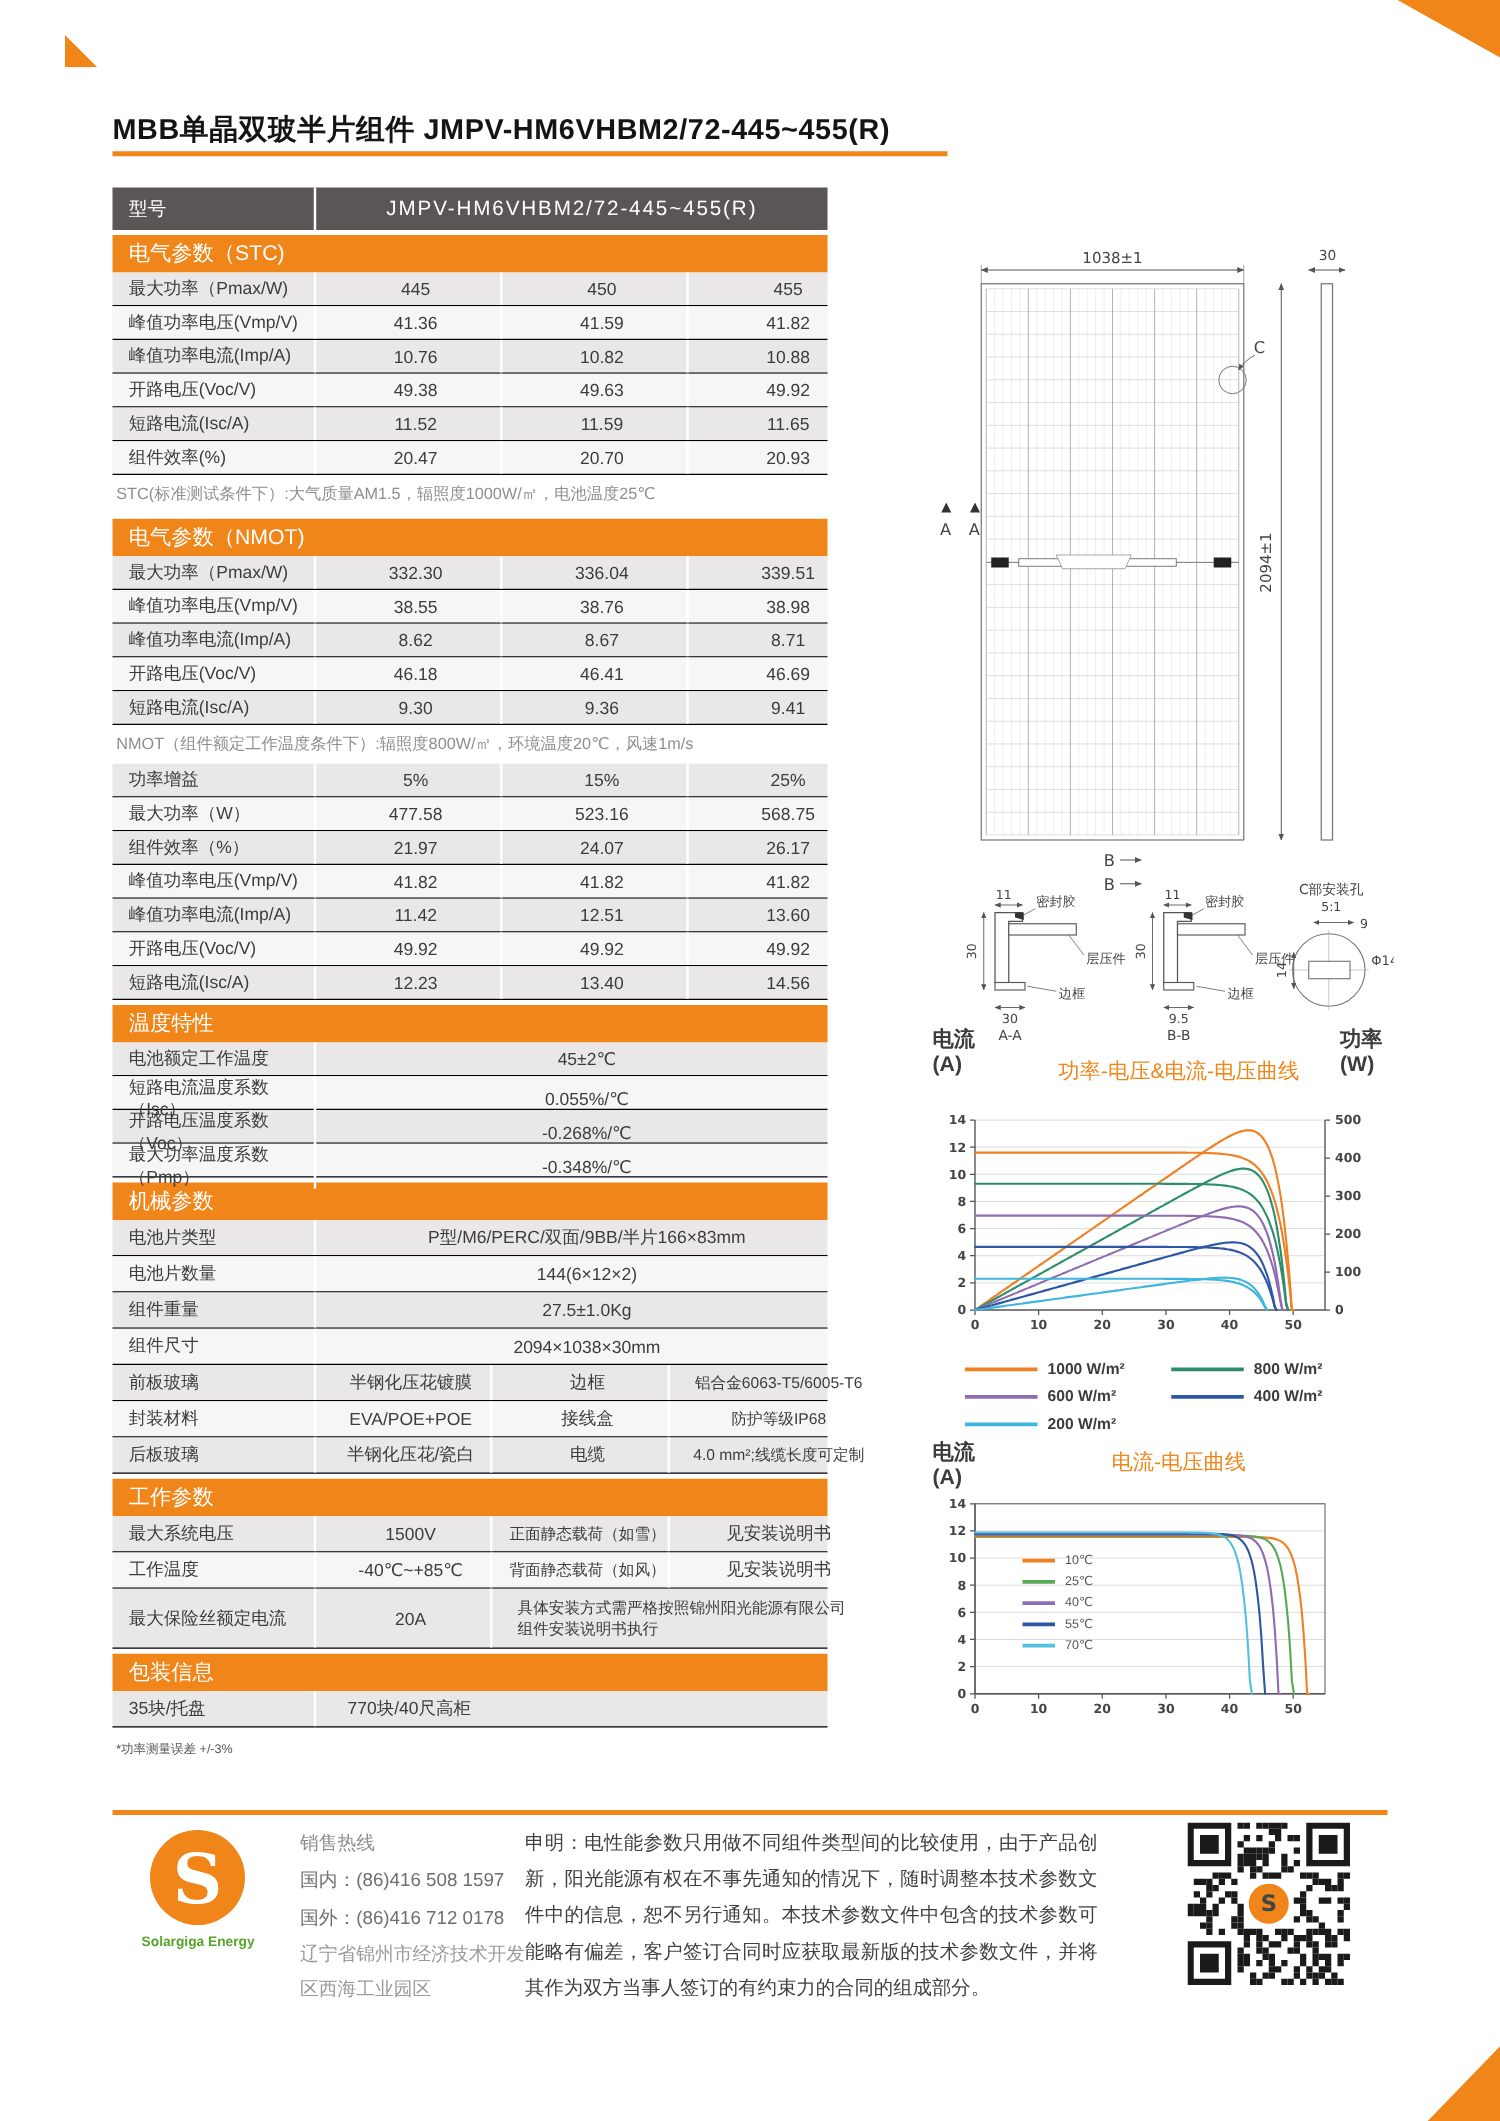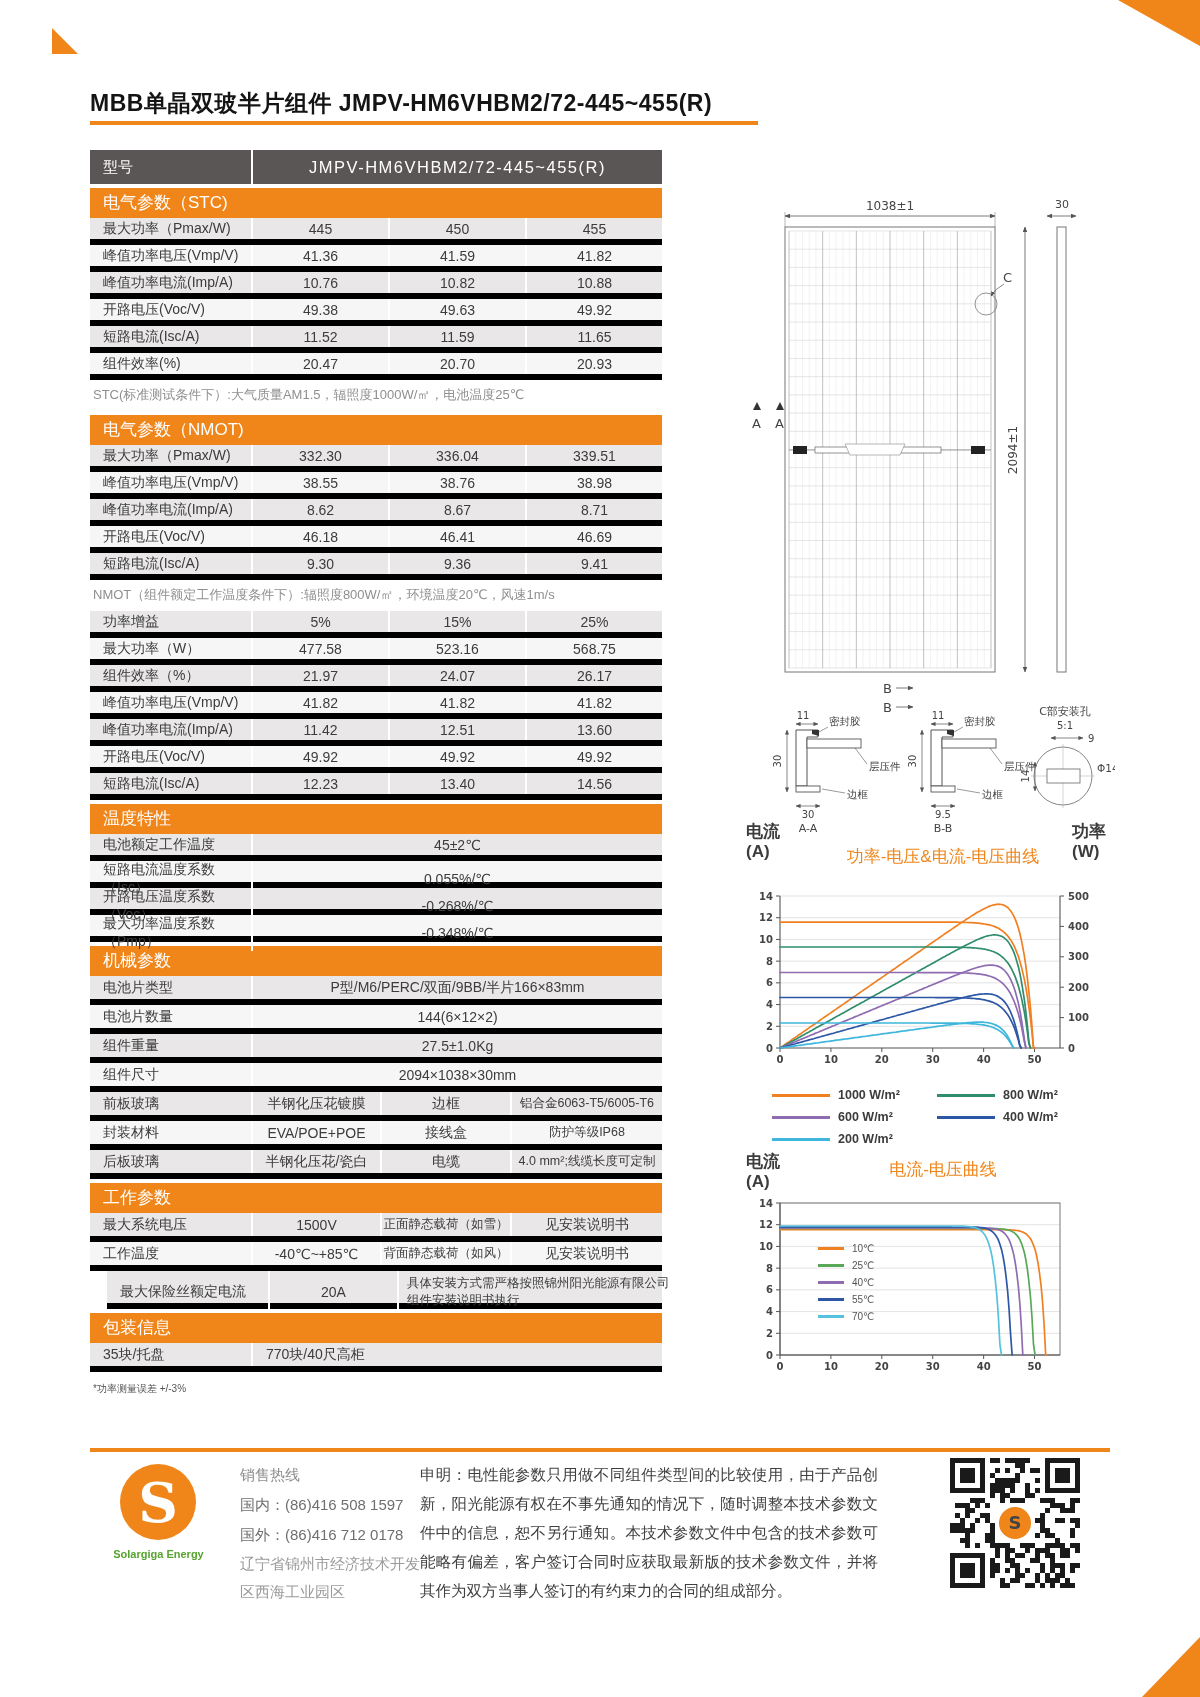--- a/index.html
+++ b/index.html
@@ -19,28 +19,28 @@
   
   .title{position:absolute;left:90px;top:88px;width:900px;font-size:23px;font-weight:bold;color:#141414;letter-spacing:.5px;}
   .title-rule{position:absolute;left:90px;top:121px;width:668px;height:4px;background:var(--orange);}
   
   .left-col{position:absolute;left:90px;top:150px;width:572px;}
   .model-row{display:grid;grid-template-columns:163px 409px;height:34px;}
   .model-row>div{background:var(--dkgray);color:#fff;display:flex;align-items:center;}
   .model-row .ml{padding-left:13px;font-size:15px;border-right:2px solid #fff;}
   .model-row .mv{justify-content:center;font-size:16.5px;letter-spacing:1.5px;}
   .sh{margin-top:4px;height:30px;line-height:30px;background:var(--orange);color:#fff;font-size:17px;padding-left:13px;}
-  .tbl .r{display:grid;border-bottom:6px solid #000000;}
+  .tbl .r{display:grid;border-bottom:1px solid #000000;gap:12px;}
   .tbl .r:nth-of-type(odd){background:var(--rowA);}
   .tbl .r:nth-of-type(even){background:var(--rowB);}
   .g4{grid-template-columns:163px 137px 137px 135px;height:27px;}
   .g2{grid-template-columns:163px 409px;height:27px;}
   .gm{grid-template-columns:163px 129px 130px 150px;height:29px;}
   .gm2{grid-template-columns:163px 409px;height:29px;}
-  .gf{grid-template-columns:163px 129px 280px;height:38px;margin-left:17px;}
+  .gf{grid-template-columns:163px 129px 280px;height:48px;}
   .gp{grid-template-columns:163px 409px;height:29px;}
   .r>div{display:flex;align-items:center;border-right:2px solid #fff;font-size:14px;color:var(--txt);}
   .r>div:last-child{border-right:none;}
   .cl{padding-left:13px;}
   .cv{justify-content:center;text-align:center;}
   .sm{font-size:12.5px !important;}
   .fuse-note{font-size:12.5px !important;line-height:1.35;padding:4px 8px;text-align:left;}
   .pv{padding-left:13px;}
   .note{font-size:13px;color:#8f8f8f;padding:6px 2px 7px 3px;}
   .tol-note{font-size:10px;color:#555;padding:10px 2px 0 3px;}

